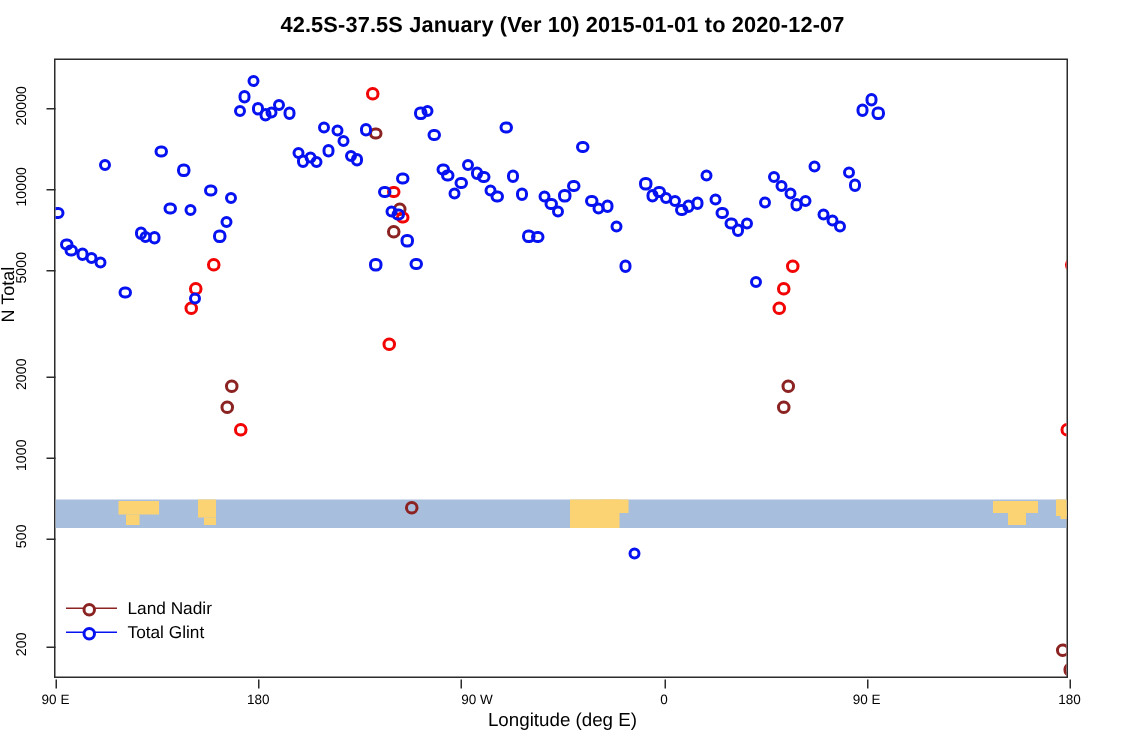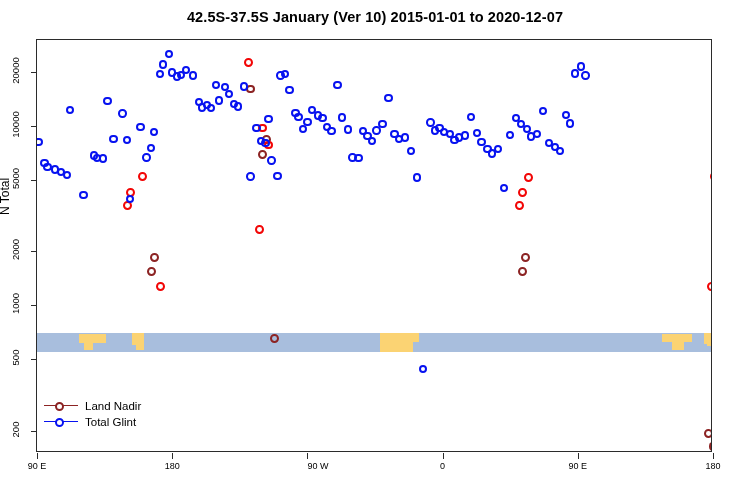--- a/index.html
+++ b/index.html
@@ -231,20 +231,21 @@
         <div class="xtick" style="left: 405.6px; top: 413px;"></div>
         <div class="xlabel" style="left: 405.6px; top: 421px;">0</div>
         <div class="xtick" style="left: 540.8px; top: 413px;"></div>
         <div class="xlabel" style="left: 540.8px; top: 421px;">90 E</div>
         <div class="xtick" style="left: 676px; top: 413px;"></div>
         <div class="xlabel" style="left: 676px; top: 421px;">180</div>
       </div>
   </div>
 
   <div id="y-axis-title">N Total</div>
+  <div id="x-axis-title">Longitude (deg E)</div>
 
   <div id="legend">
       <div class="legend-row">
         <span class="legend-marker">
           <span class="legend-line" style="border-top: 1.8px solid rgb(140, 35, 35);"></span>
           <span class="legend-ring" style="border: 2.2px solid rgb(140, 35, 35);"></span>
         </span>
         <span class="legend-label">Land Nadir</span>
       </div>
       <div class="legend-row">

